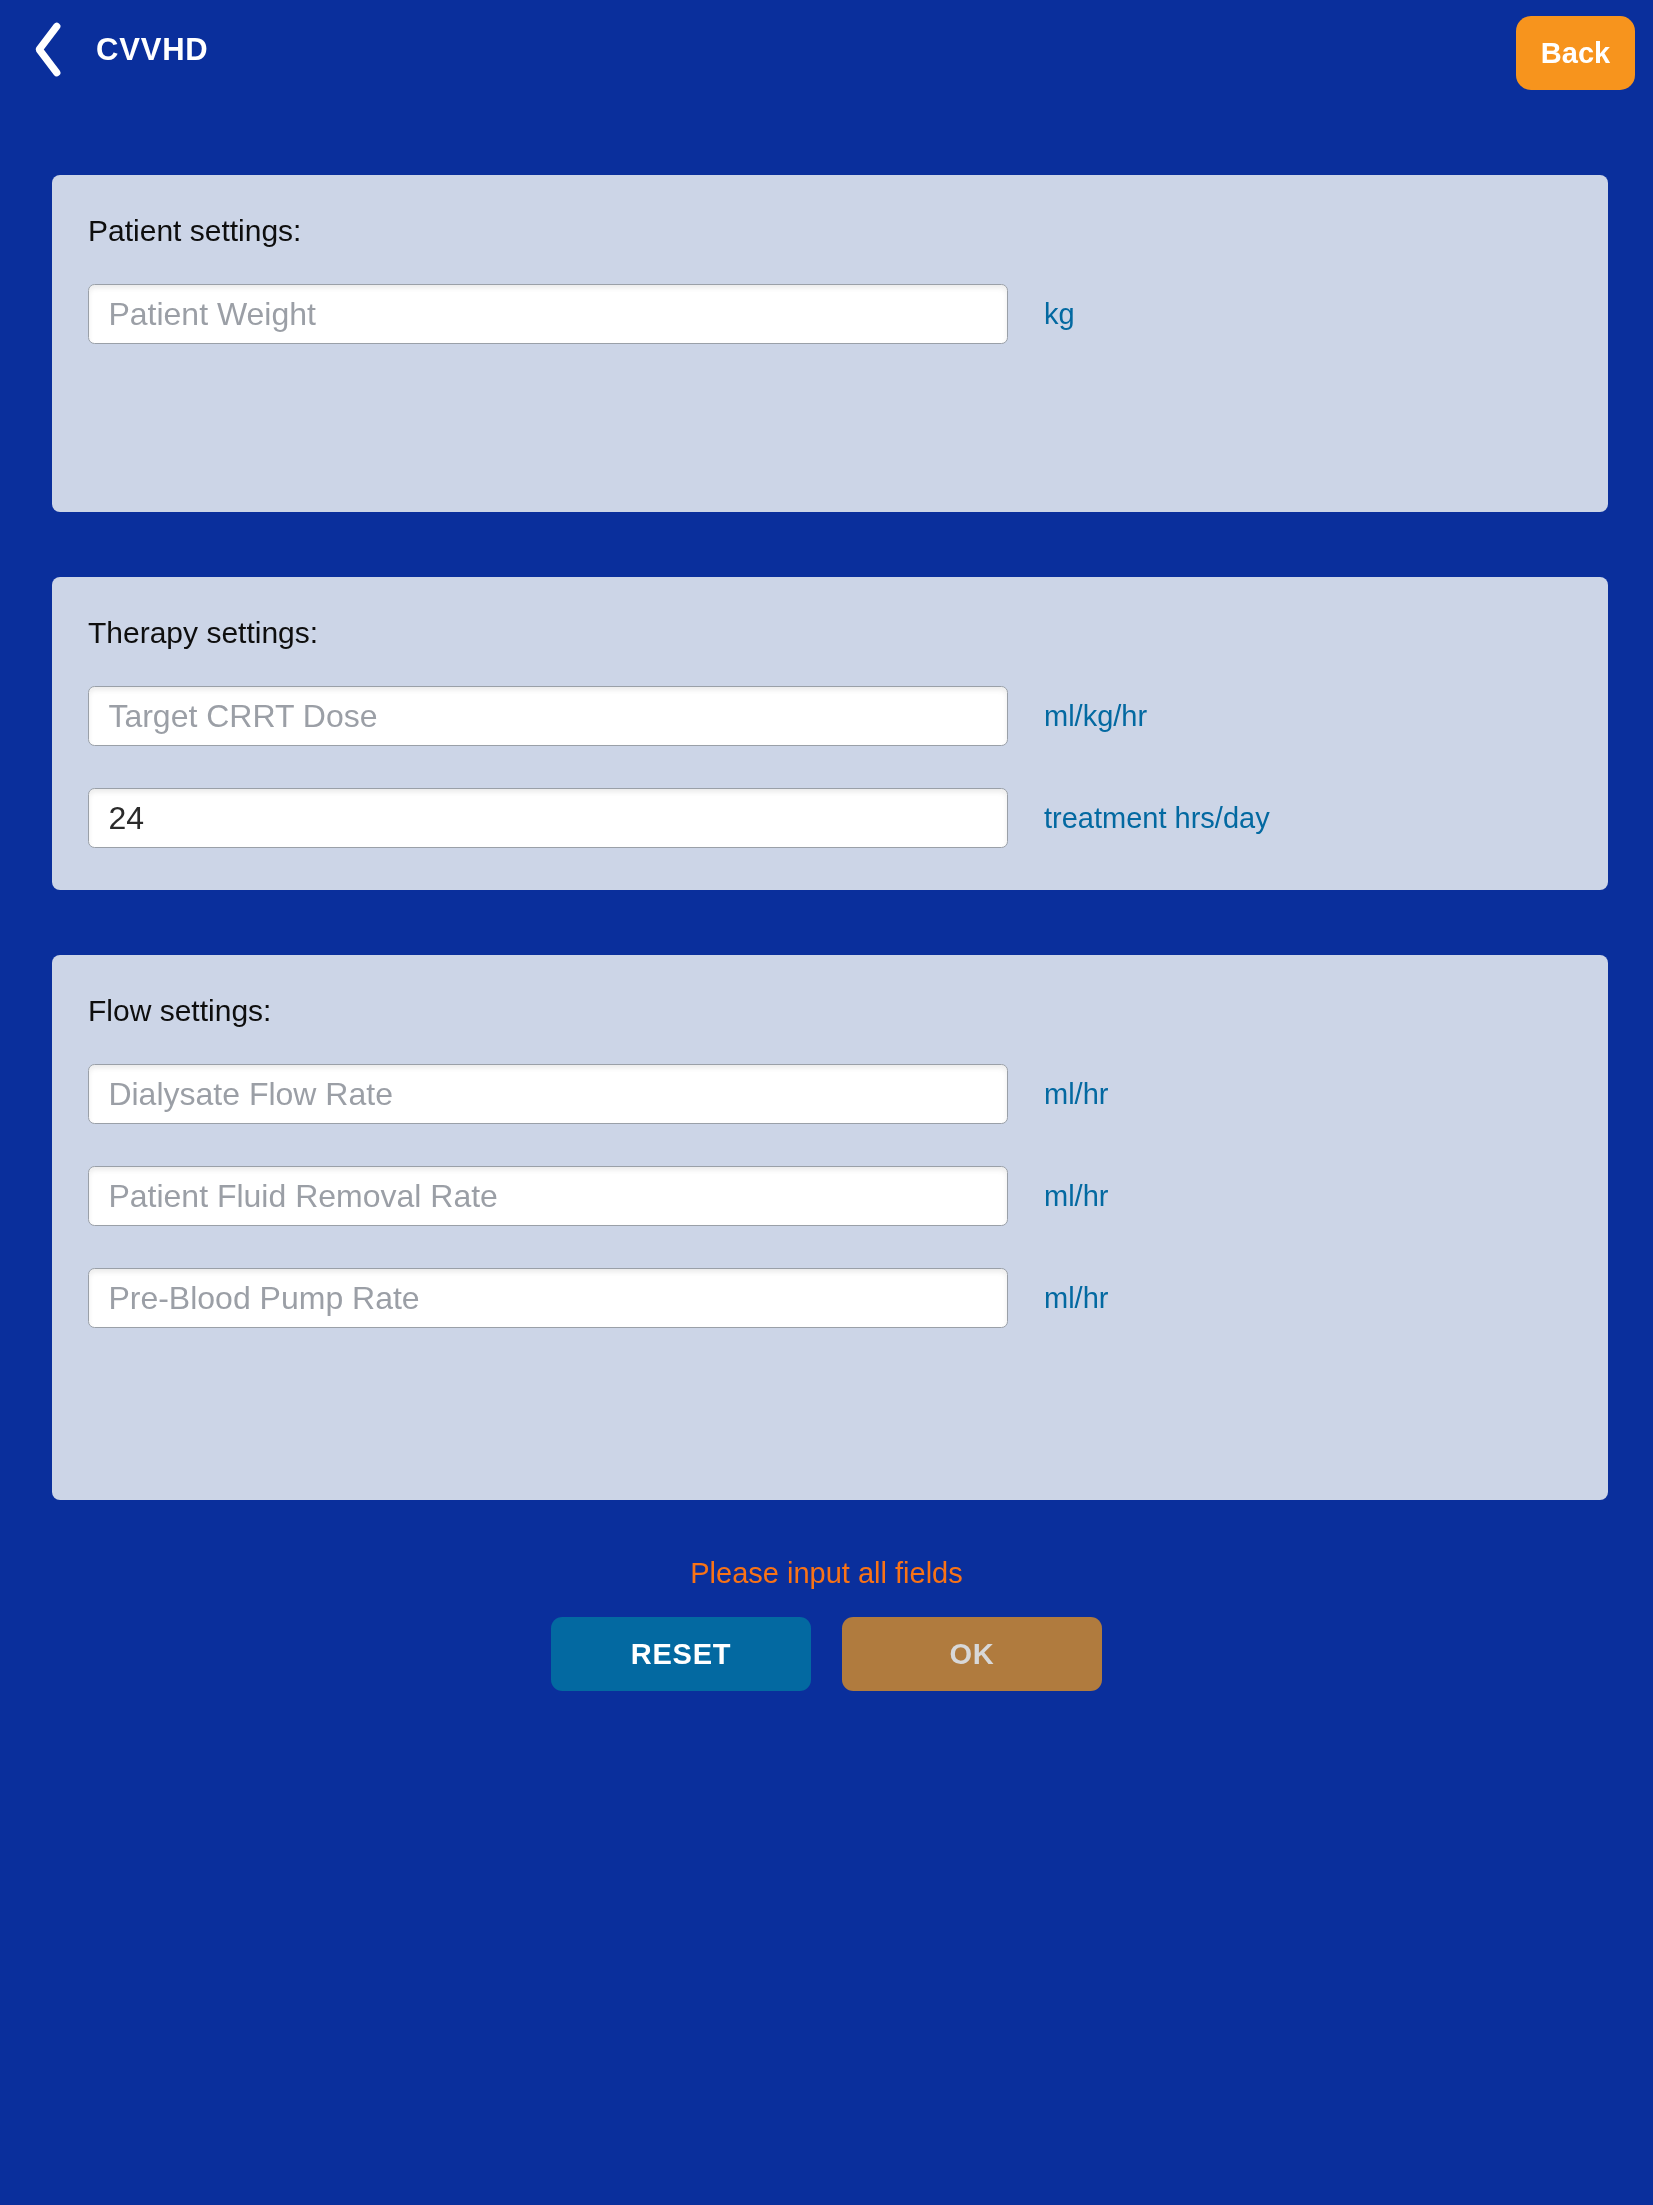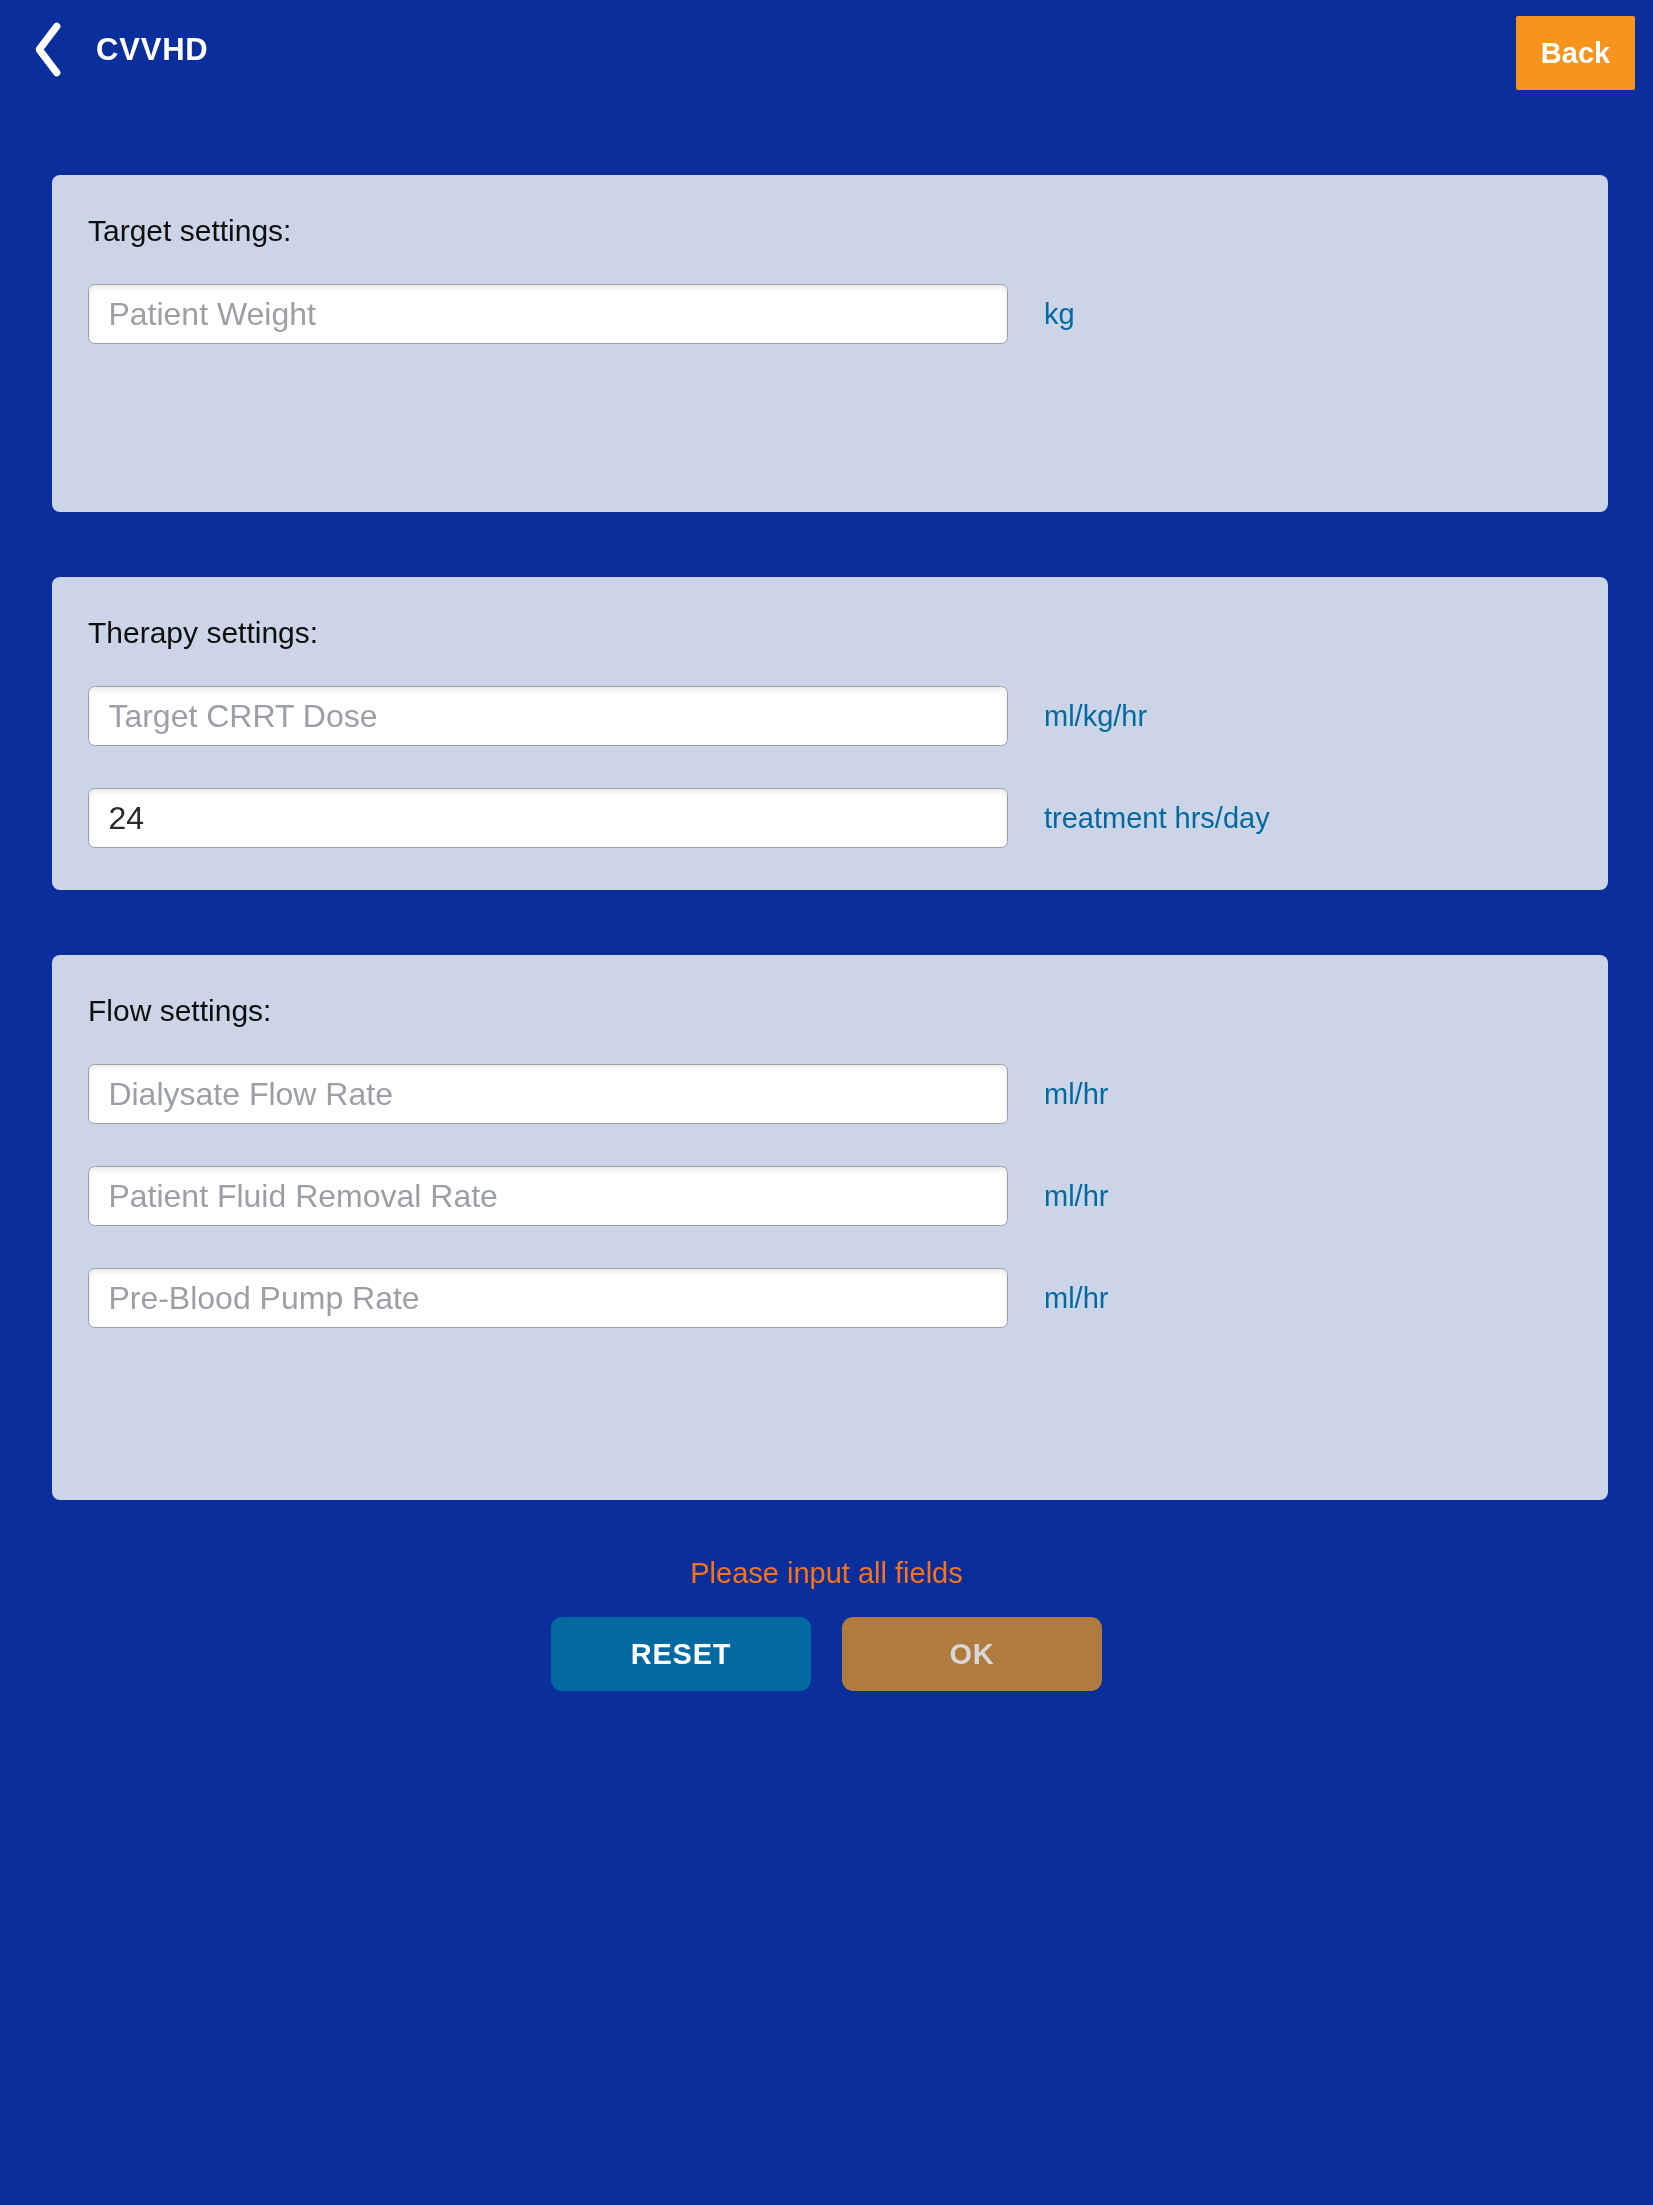--- a/index.html
+++ b/index.html
@@ -14,21 +14,21 @@
   header { position:relative; height:107px; }
   .back-nav {
     position:absolute; left:32px; top:21px;
     display:flex; align-items:center; gap:32px; cursor:pointer;
   }
   .chevron-svg { display:block; }
   .page-title { color:#ffffff; font-size:31px; font-weight:700; letter-spacing:0.8px; }
   .back-btn {
     position:absolute; right:18px; top:16px;
     width:119px; height:74px;
-    background:#f7941d; border:none; border-radius:2px;
+    background:#f7941d; border:none; border-radius:15px;
     color:#ffffff; font-size:29px; font-weight:700;
     font-family:inherit; cursor:pointer;
   }
 
   
   .panel {
     margin-left:52px; width:1556px;
     background:#ccd5e7; border-radius:8px;
     padding:39px 0 0 36px; overflow:hidden;
   }
@@ -77,21 +77,21 @@
     <div class="back-nav">
       <svg class="chevron-svg" width="32" height="57" viewBox="0 0 40 70">
         <polyline points="31,6 9,35 31,64" fill="none" stroke="#ffffff" stroke-width="9" stroke-linecap="round" stroke-linejoin="round"></polyline>
       </svg>
       <span class="page-title">CVVHD</span>
     </div>
     <button class="back-btn">Back</button>
   </header>
 
   <section class="panel panel-1">
-    <h2>Target settings:</h2>
+    <h2>Patient settings:</h2>
     <div class="row">
       <input class="field-input" type="text" placeholder="Patient Weight" style="">
       <span class="unit">kg</span>
     </div>
   </section>
 
   <section class="panel panel-2">
     <h2>Therapy settings:</h2>
     <div class="row">
       <input class="field-input" type="text" placeholder="Target CRRT Dose" style="">

